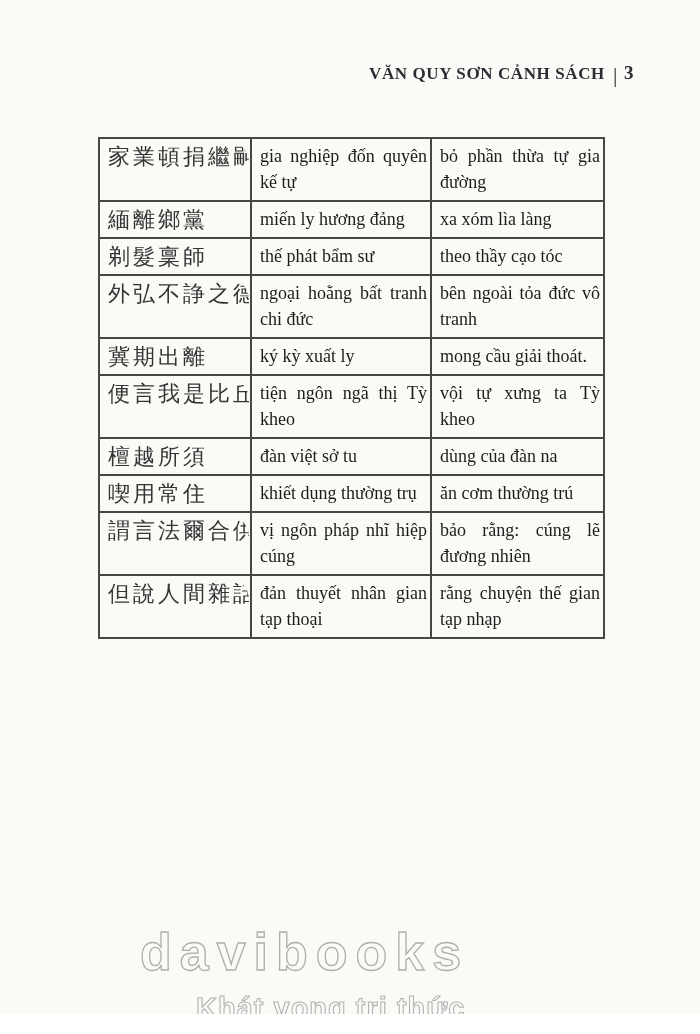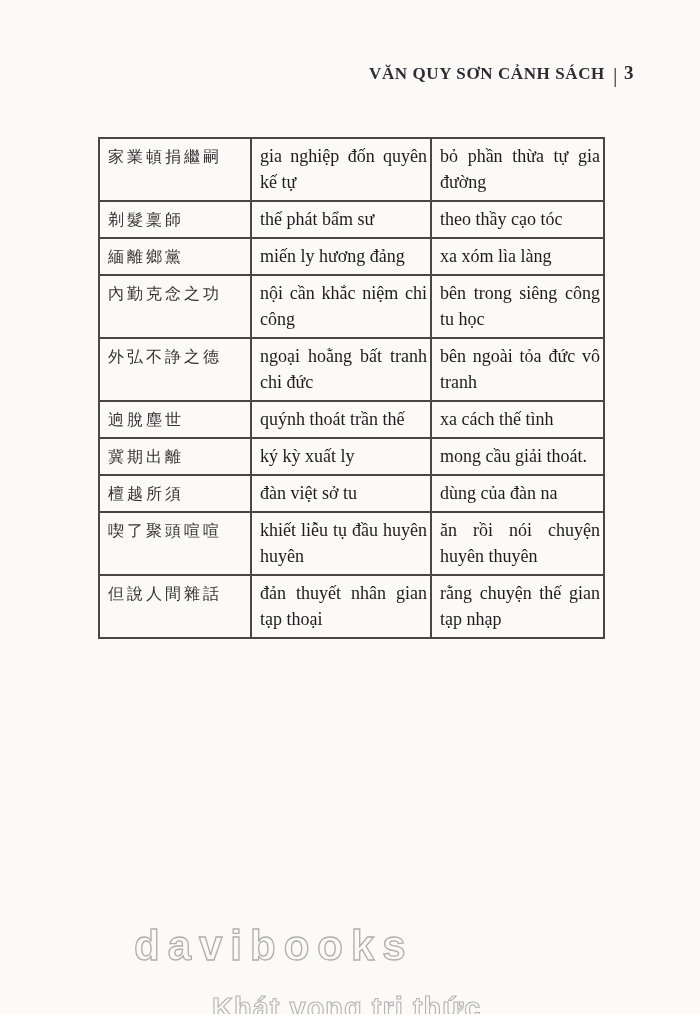--- a/index.html
+++ b/index.html
@@ -40,52 +40,53 @@
     border-collapse:collapse;
     table-layout:fixed;
     width:505px;
   }
   table.glossary td{
     border:2px solid #474745;
     vertical-align:top;
     line-height:26px;
   }
   td.han{
-    font-size:16px;
+    font-size:22px;
     letter-spacing:3px;
     color:#343434;
     padding:5px 2px 4px 8px;
     white-space:nowrap;
     overflow:hidden;
     font-family:"Liberation Serif", serif;
+    border-radius:25px;
   }
   td.hv, td.vi{
     font-size:18px;
     color:#1c1c1c;
     padding:4px 3px 5px 8px;
     text-align:justify;
   }
   
   .wm{
     position:absolute;
     pointer-events:none;
     color:transparent;
     -webkit-text-stroke:1.3px #aeaeae;
     font-family:"Liberation Sans", sans-serif;
     font-weight:bold;
     z-index:5;
     white-space:nowrap;
   }
   .wm-logo{
-    left:134px;top:922px;
-    font-size:42px;
+    left:140px;top:922px;
+    font-size:52px;
     letter-spacing:8px;
   }
   .wm-slogan{
-    left:212px;top:992px;
+    left:196px;top:992px;
     font-size:29px;
     letter-spacing:1px;
     -webkit-text-stroke:1.1px #b3b3b3;
   }
 </style>
 </head>
 <body>
 
 <div class="page">
 
@@ -99,58 +100,58 @@
       <col style="width:180px">
       <col style="width:173px">
     </colgroup>
     <tbody id="glossary-body">
         <tr>
       <td class="han">家業頓捐繼嗣</td>
       <td class="hv">gia nghiệp đốn quyên kế tự</td>
       <td class="vi">bỏ phần thừa tự gia đường</td>
     </tr>
         <tr>
-      <td class="han">剃髮稟師</td>
-      <td class="hv">thế phát bẩm sư</td>
-      <td class="vi">theo thầy cạo tóc</td>
-    </tr>
-        <tr>
       <td class="han">緬離鄉黨</td>
       <td class="hv">miến ly hương đảng</td>
       <td class="vi">xa xóm lìa làng</td>
     </tr>
         <tr>
-      <td class="han">內勤克念之功</td>
-      <td class="hv">nội cần khắc niệm chi công</td>
-      <td class="vi">bên trong siêng công tu học</td>
+      <td class="han">剃髮稟師</td>
+      <td class="hv">thế phát bẩm sư</td>
+      <td class="vi">theo thầy cạo tóc</td>
     </tr>
         <tr>
       <td class="han">外弘不諍之德</td>
       <td class="hv">ngoại hoằng bất tranh chi đức</td>
       <td class="vi">bên ngoài tỏa đức vô tranh</td>
     </tr>
         <tr>
-      <td class="han">逈脫塵世</td>
-      <td class="hv">quýnh thoát trần thế</td>
-      <td class="vi">xa cách thế tình</td>
-    </tr>
-        <tr>
       <td class="han">冀期出離</td>
       <td class="hv">ký kỳ xuất ly</td>
       <td class="vi">mong cầu giải thoát.</td>
+    </tr>
+        <tr>
+      <td class="han">便言我是比丘</td>
+      <td class="hv">tiện ngôn ngã thị Tỳ kheo</td>
+      <td class="vi">vội tự xưng ta Tỳ kheo</td>
     </tr>
         <tr>
       <td class="han">檀越所須</td>
       <td class="hv">đàn việt sở tu</td>
       <td class="vi">dùng của đàn na</td>
     </tr>
         <tr>
-      <td class="han">喫了聚頭喧喧</td>
-      <td class="hv">khiết liễu tụ đầu huyên huyên</td>
-      <td class="vi">ăn rồi nói chuyện huyên thuyên</td>
+      <td class="han">喫用常住</td>
+      <td class="hv">khiết dụng thường trụ</td>
+      <td class="vi">ăn cơm thường trú</td>
+    </tr>
+        <tr>
+      <td class="han">謂言法爾合供</td>
+      <td class="hv">vị ngôn pháp nhĩ hiệp cúng</td>
+      <td class="vi">bảo rằng: cúng lẽ đương nhiên</td>
     </tr>
         <tr>
       <td class="han">但說人間雜話</td>
       <td class="hv">đản thuyết nhân gian tạp thoại</td>
       <td class="vi">rằng chuyện thế gian tạp nhạp</td>
     </tr>
       </tbody>
   </table>
 
   <div class="wm wm-logo">davibooks</div>

